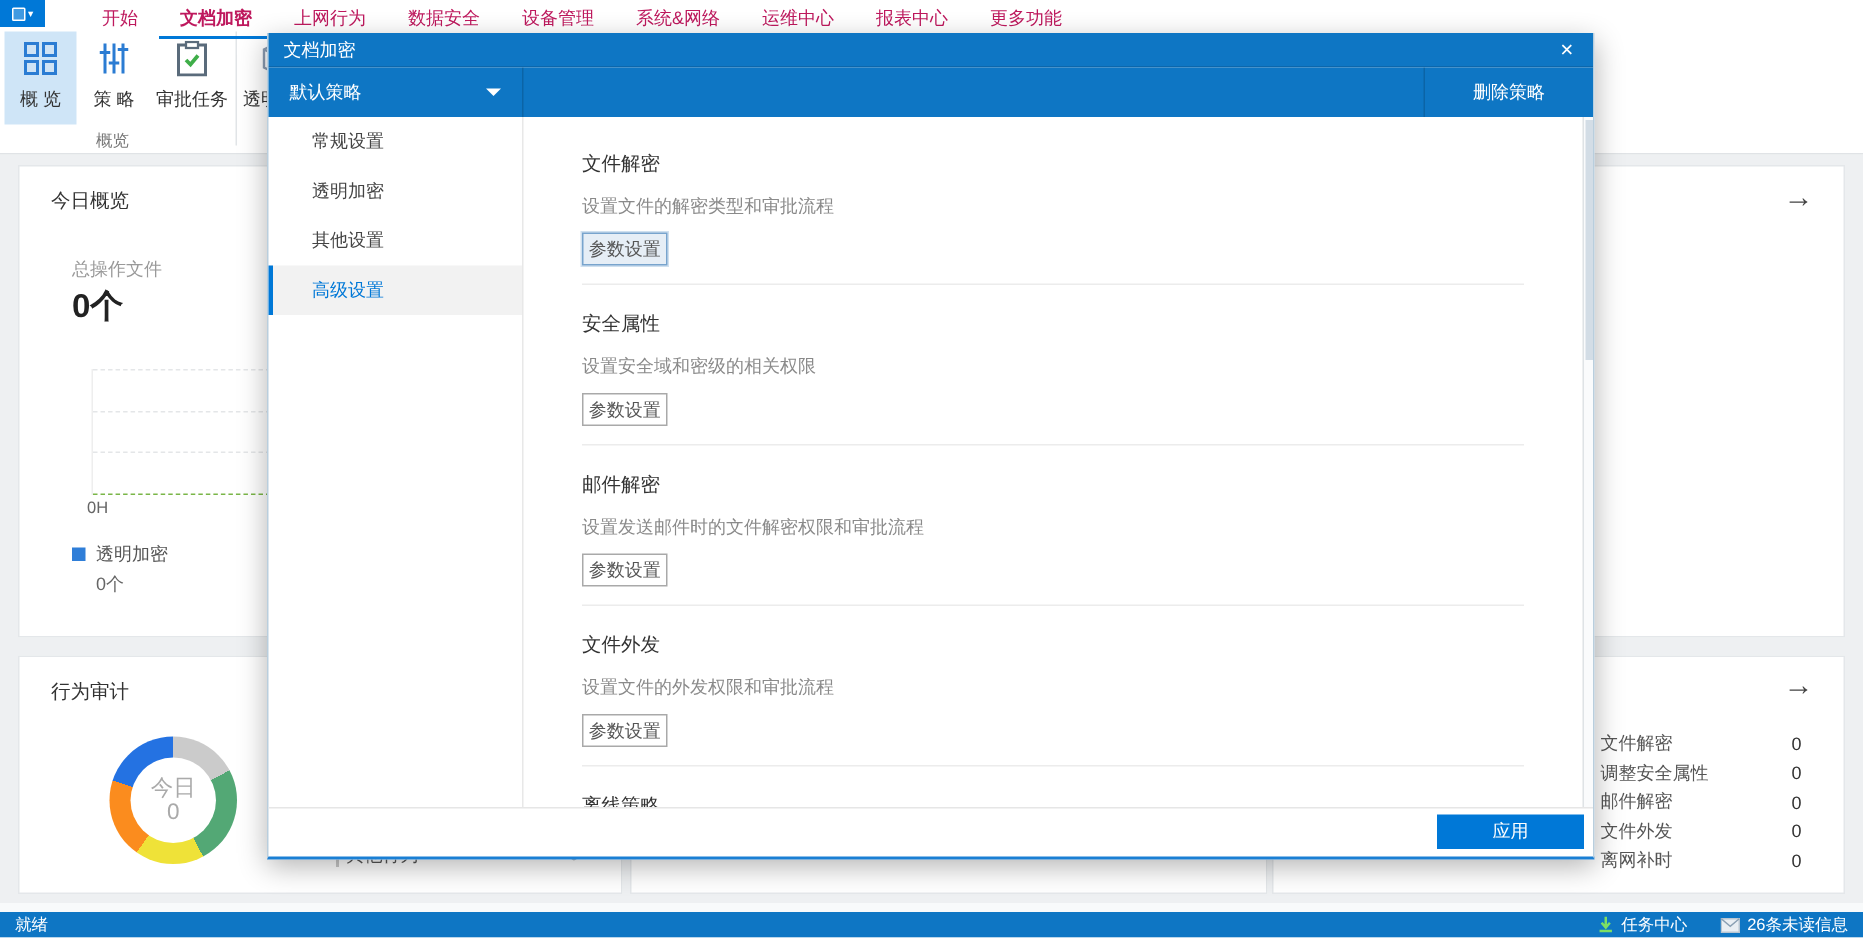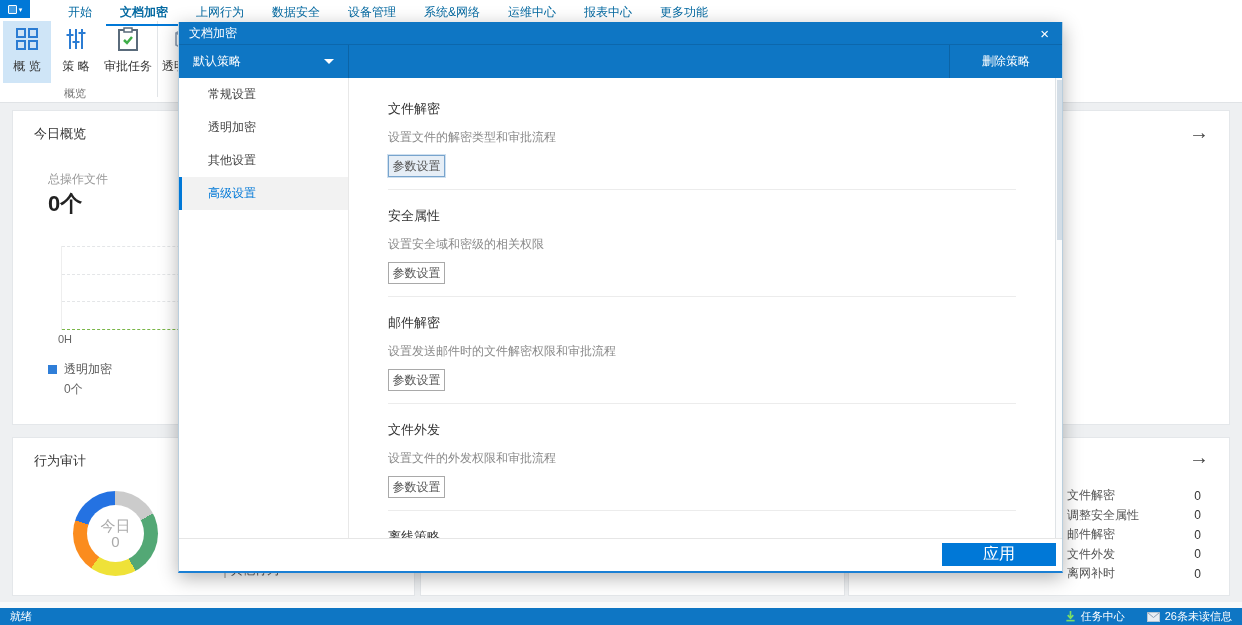--- a/index.html
+++ b/index.html
@@ -5,21 +5,21 @@
   * { margin:0; padding:0; box-sizing:border-box; }
   html,body { width:1242px; height:625px; overflow:hidden; }
   body { position:relative; font-family:"Liberation Sans","DejaVu Sans",sans-serif; background:#eef0f2; font-size:12px; color:#333; }
 
   
   .menubar { position:absolute; left:0; top:0; width:100%; height:18px; background:#fff; display:flex; align-items:stretch; z-index:5; }
   .app-btn { width:30px; height:18px; background:var(--accent,#0078d7); display:flex; align-items:center; justify-content:center; gap:2px; cursor:pointer; }
   .app-btn .sq { width:9px; height:9px; border:1.5px solid #fff; border-radius:1px; background:rgba(255,255,255,.25); }
   .app-btn .caret { color:#fff; font-size:7px; line-height:1; }
   .menu-items { display:flex; margin-left:24px; }
-  .menu-item { padding:12px 14px; display:flex; align-items:center; font-size:12px; color:#0369a1; cursor:pointer; border-bottom:2px solid transparent; }
+  .menu-item { padding:12px 14px; display:flex; align-items:center; font-size:12px; color:#be185d; cursor:pointer; border-bottom:2px solid transparent; }
   .menu-item.active { border-bottom:2px solid var(--accent,#0078d7); font-weight:bold; }
 
   
   .ribbon { position:absolute; left:0; top:18px; width:100%; height:85px; background:#fff; border-bottom:1px solid #e0e3e6; z-index:4; }
   .ribbon-buttons { display:flex; padding-left:3px; height:64px; }
   .rb { width:48px; margin-right:1px; height:62px; margin-top:3px; display:flex; flex-direction:column; align-items:center; justify-content:flex-start; padding-top:5px; cursor:pointer; }
   .rb.wide { width:54px; }
   .rb.selected { background:#cfe5f7; }
   .rb .icon { width:26px; height:26px; display:flex; align-items:center; justify-content:center; }
   .rb .lbl { margin-top:6px; font-size:12px; color:#333; white-space:nowrap; }
@@ -69,21 +69,21 @@
   .section { padding:17px 0 12px 0; border-bottom:1px solid #ececec; }
   .section:first-child { padding-top:0; }
   .section:last-child { border-bottom:none; }
   .sec-title { font-size:13px; color:#333; margin-bottom:11px; }
   .sec-desc { font-size:12px; color:#8a8a8a; margin-bottom:9px; }
   .param-btn { width:57px; height:22px; background:#fff; border:1px solid #a9a9a9; font-size:12px; color:#555; display:flex; align-items:center; justify-content:center; cursor:pointer; }
   .param-btn.focused { background:#e6eef6; border:1px solid #78a4cd; box-shadow:0 0 0 1px #cfe0ef; }
   .dlg-scrollbar { position:absolute; right:0; top:0; bottom:0; width:7px; background:#fafbfc; border-left:1px solid #dfe3e6; }
   .dlg-thumb { position:absolute; left:1px; top:2px; width:5px; height:160px; background:#d3dde6; }
   .dlg-footer { height:33px; border-top:1px solid #e6e6e6; position:relative; flex:0 0 auto; }
-  .apply-btn { position:absolute; right:6px; top:4px; width:114px; height:23px; background:var(--accent,#0078d7); color:#fff; font-size:16px; display:flex; align-items:center; justify-content:center; cursor:pointer; }
+  .apply-btn { position:absolute; right:6px; top:4px; width:98px; height:23px; background:var(--accent,#0078d7); color:#fff; font-size:12px; display:flex; align-items:center; justify-content:center; cursor:pointer; }
 
   
   .pre-status { position:absolute; left:0; right:0; bottom:17px; height:6px; background:#f8fafb; z-index:15; }
   .statusbar { position:absolute; left:0; bottom:0; width:100%; height:17px; background:var(--statusbar,#0e76c4); color:#fff; display:flex; align-items:center; font-size:11px; padding:0 10px; z-index:20; }
   .sb-right { margin-left:auto; display:flex; align-items:center; gap:6px; }
   .sb-group { display:flex; align-items:center; gap:5px; cursor:pointer; }
   .sb-gap { width:10px; }
 </style>
 </head>
 <body>

